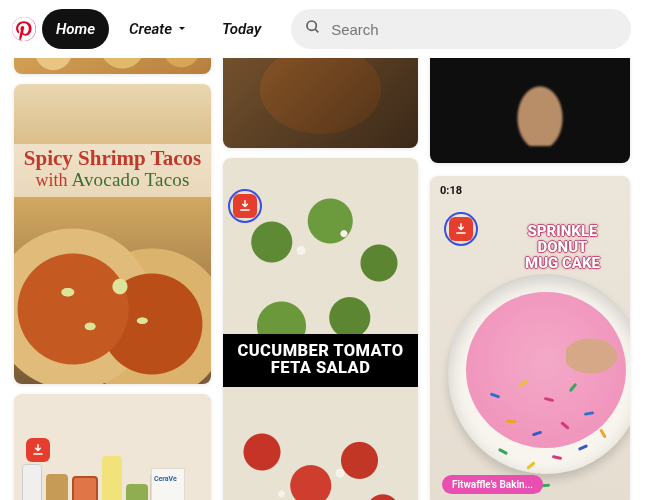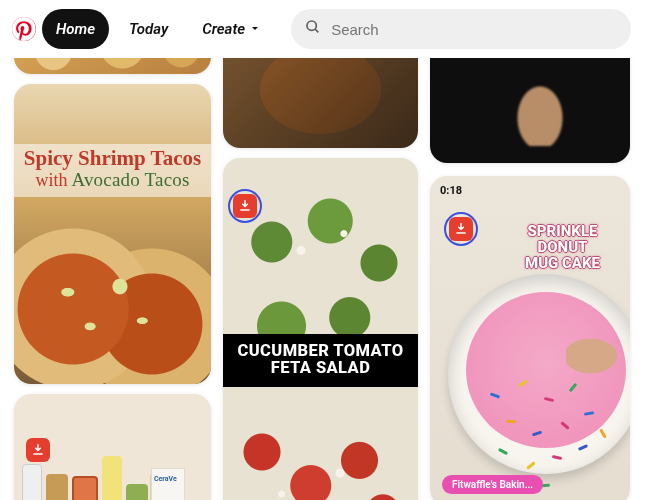--- a/index.html
+++ b/index.html
@@ -9,21 +9,21 @@
   .logo svg { width: 24px; height: 24px; }
   .nav-btn { height: 40px; padding: 0 14px; border-radius: 24px; display: flex; align-items: center; font-weight: 600; font-size: 15px; cursor: pointer; gap: 4px; font-style: italic; }
   .nav-btn.active { background: #111; color: #fff; }
   .nav-btn.plain { background: transparent; color: #111; }
   .search { flex: 0 0 auto; display: flex; align-items: center; background: #efefef; border-radius: 24px; height: 40px; padding: 0 14px; gap: 10px; width: 340px; margin-left: 10px; }
   .search-input { border: none; background: transparent; outline: none; font-size: 15px; color: #5f5f5f; width: 100%; }
   .chevron { display: inline-block; }
 
   .feed { position: relative; width: 648px; height: 442px; overflow: hidden; }
 
-  .pin { position: absolute; border-radius: 17px; overflow: hidden; box-shadow: 0 1px 4px rgba(0,0,0,0.1); }
+  .pin { position: absolute; border-radius: 8px; overflow: hidden; box-shadow: 0 1px 4px rgba(0,0,0,0.1); }
   .pin-inner { width: 100%; height: 100%; position: relative; }
 
   
   .col1 { left: 14px; width: 197px; }
   .col2 { left: 223px; width: 195px; }
   .col3 { left: 430px; width: 200px; }
 
   
   .pin1 { top: -40px; height: 56px; background: linear-gradient(145deg,#d9a85a,#b77f3e); }
   
@@ -133,30 +133,30 @@
 <div class="header">
   <div class="logo">
     <svg viewBox="0 0 24 24" fill="#fff">
         <path d="M12 0C5.4 0 0 5.4 0 12c0 5 3.1 9.3 7.5 11-.1-.9-.2-2.4 0-3.4.2-.9 1.4-5.8 1.4-5.8s-.4-.7-.4-1.8c0-1.7 1-3 2.2-3 1 0 1.5.8 1.5 1.7 0 1-.7 2.6-1 4-.3 1.2.6 2.2 1.8 2.2 2.2 0 3.8-2.3 3.8-5.6 0-2.9-2.1-5-5.1-5-3.5 0-5.5 2.6-5.5 5.3 0 1 .4 2.2.9 2.8.1.1.1.2.1.3-.1.3-.3 1.2-.3 1.3-.1.2-.2.3-.4.2-1.5-.7-2.4-2.9-2.4-4.7 0-3.8 2.8-7.3 8-7.3 4.2 0 7.5 3 7.5 7 0 4.2-2.6 7.5-6.3 7.5-1.2 0-2.4-.6-2.8-1.4l-.8 2.9c-.3 1.1-1 2.4-1.5 3.2 1.1.3 2.3.5 3.5.5 6.6 0 12-5.4 12-12S18.6 0 12 0z"></path>
       </svg>
   </div>
   <div class="nav-btn active">
       <span>Home</span>
     </div>
   <div class="nav-btn plain">
-      <span>Today</span>
-    </div>
-  <div class="nav-btn plain">
     <span>Create</span>
     <span class="chevron">
       <svg width="12" height="12" viewBox="0 0 24 24" fill="#111">
           <path d="M12 16l-6-6h12z"></path>
         </svg>
     </span>
   </div>
+  <div class="nav-btn plain">
+      <span>Today</span>
+    </div>
   <div class="search">
     <span class="search-icon">
       <svg width="16" height="16" viewBox="0 0 24 24" fill="none" stroke="#5f5f5f" stroke-width="2.5">
           <circle cx="10" cy="10" r="7"></circle>
           <line x1="20" y1="20" x2="15" y2="15"></line>
         </svg>
     </span>
     <input class="search-input" placeholder="Search" style="">
   </div>
 </div>

